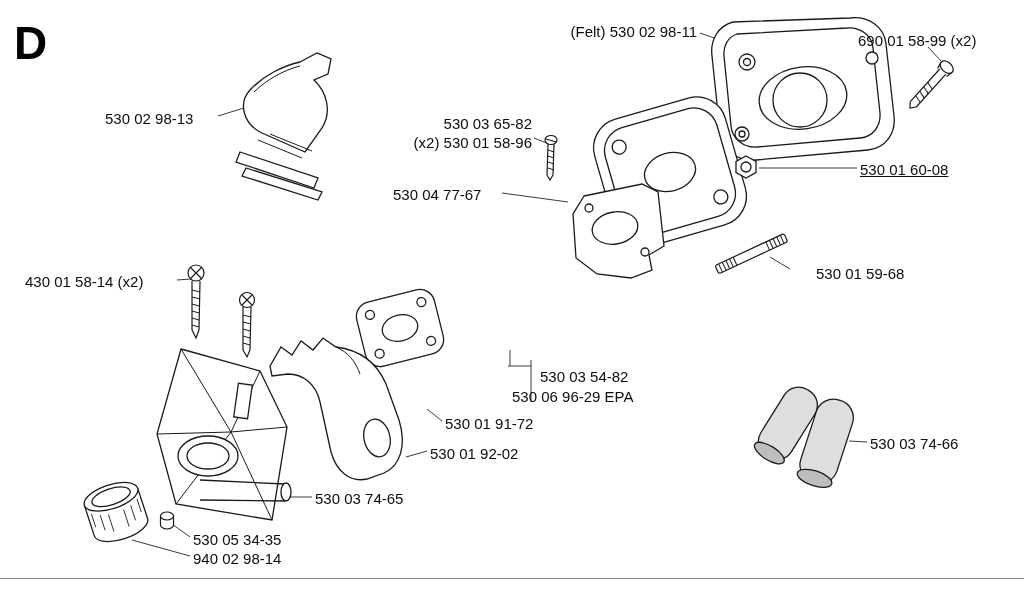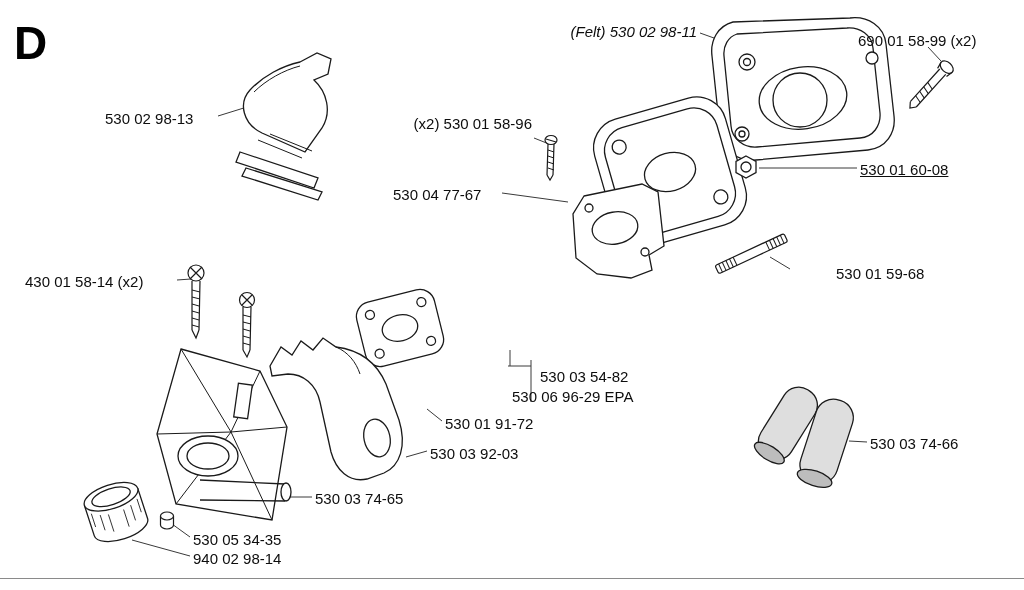--- a/index.html
+++ b/index.html
@@ -157,38 +157,39 @@
       </g>
       <g transform="rotate(18 826 440)">
         <rect x="808" y="398" width="38" height="86" rx="18"></rect>
         <ellipse cx="827" cy="480" rx="18" ry="7.5" fill="#bdbdbd"></ellipse>
       </g>
     </g>
   </svg>
 
   <div class="section-letter">D</div>
 
-  <div class="label right" style="left:400px;top:22px;width:297px;font-style:italic;">
+  <div class="label right" style="left:400px;top:22px;width:297px;">
     <div>(Felt) 530 02 98-11</div>
   </div>
 
   <div class="label" style="left:858px;top:31px;">690 01 58-99 (x2)</div>
   <div class="label" style="left:105px;top:109px;">530 02 98-13</div>
 
   <div class="label right" style="left:340px;top:114px;width:192px;">
+    <div>530 03 65-82</div>
     <div>(x2) 530 01 58-96</div>
   </div>
 
   <div class="label" style="left:393px;top:185px;">530 04 77-67</div>
   <div class="label" style="left:860px;top:160px;text-decoration:underline;">530 01 60-08</div>
-  <div class="label" style="left:836px;top:264px;">530 01 59-68</div>
+  <div class="label" style="left:816px;top:264px;">530 01 59-68</div>
   <div class="label" style="left:25px;top:272px;">430 01 58-14 (x2)</div>
   <div class="label" style="left:540px;top:367px;">530 03 54-82</div>
   <div class="label" style="left:512px;top:387px;text-align:right;">530 06 96-29 EPA</div>
   <div class="label" style="left:445px;top:414px;">530 01 91-72</div>
-  <div class="label" style="left:430px;top:444px;">530 03 92-03</div>
+  <div class="label" style="left:430px;top:444px;">530 01 92-02</div>
   <div class="label" style="left:870px;top:434px;">530 03 74-66</div>
   <div class="label" style="left:315px;top:489px;">530 03 74-65</div>
   <div class="label" style="left:193px;top:530px;">530 05 34-35</div>
   <div class="label" style="left:193px;top:549px;">940 02 98-14</div>
 
   <div class="footer-rule"></div>
 </div>
 
 </body></html>

